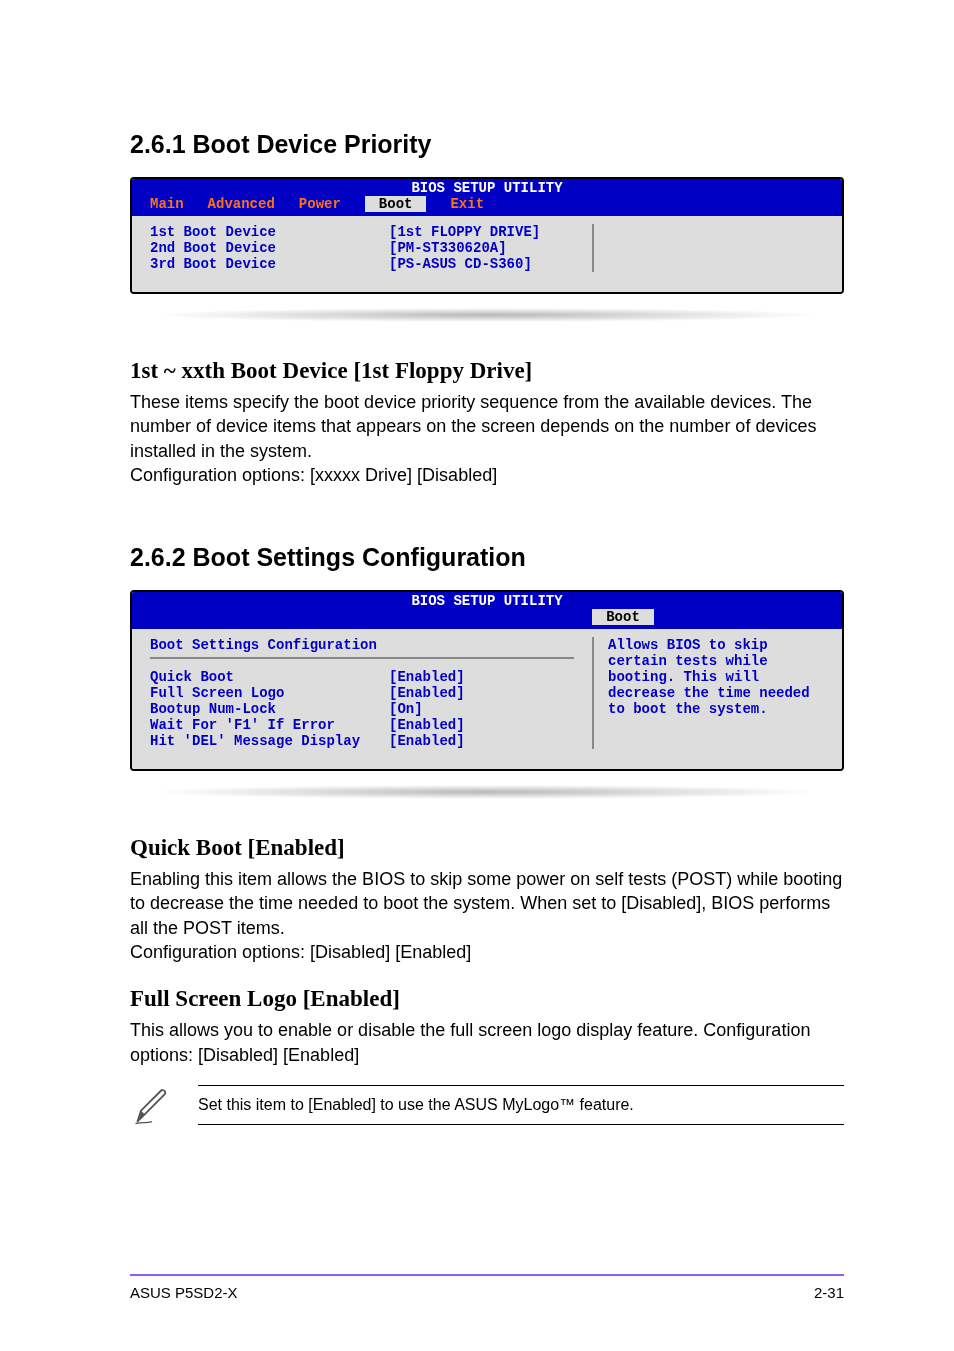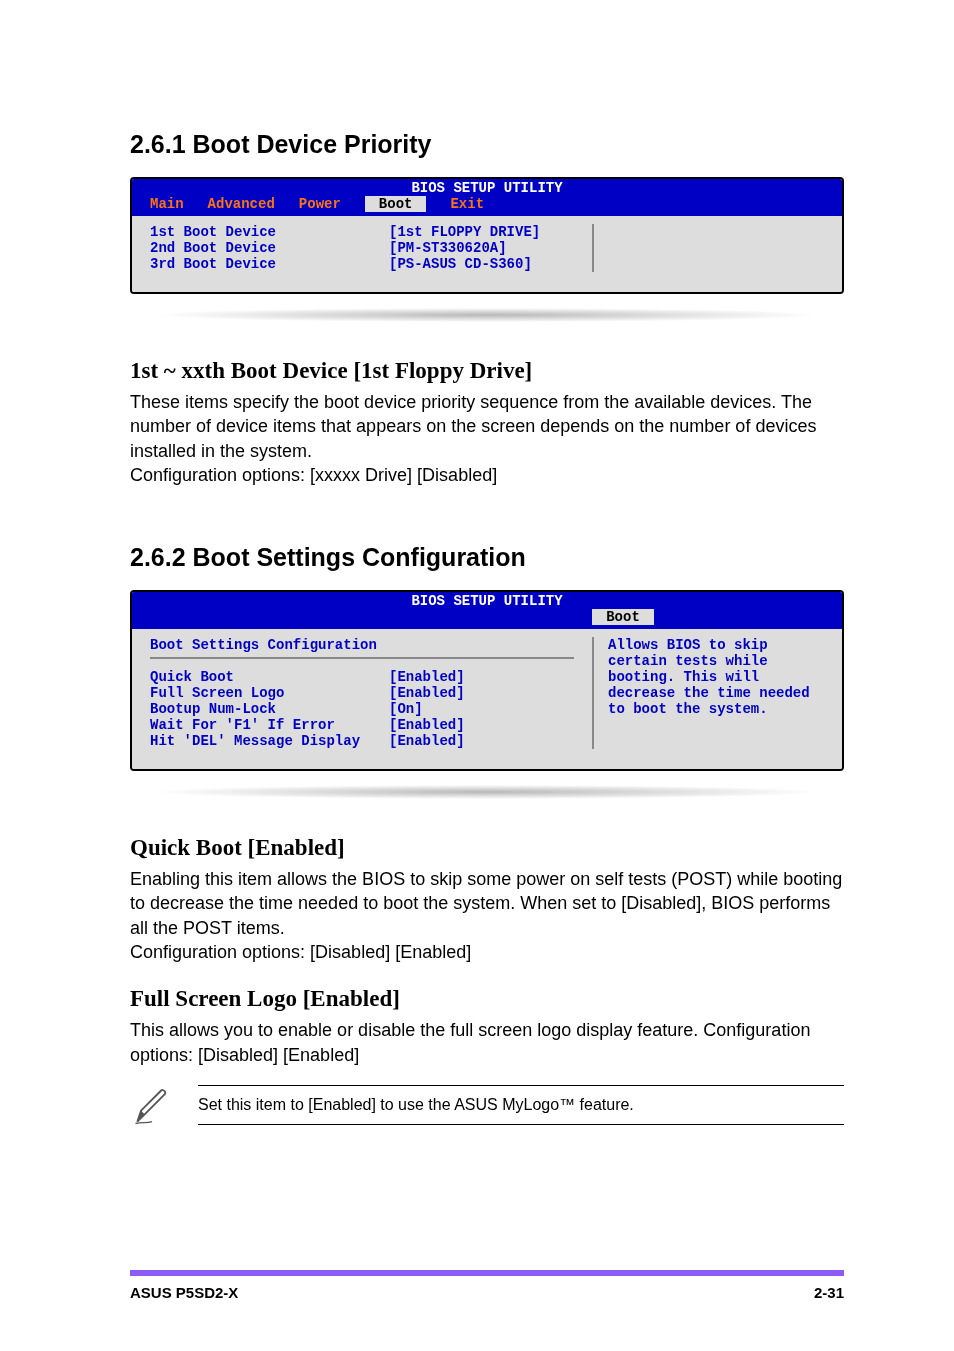--- a/index.html
+++ b/index.html
@@ -115,25 +115,25 @@
     border-bottom: 1px solid #000;
     padding: 10px 0;
     font-size: 16px;
     font-family: Arial, sans-serif;
   }
   .footer {
     position: absolute;
     bottom: 50px;
     left: 130px;
     right: 110px;
-    border-top: 6px solid #8b5cf6;
+    border-top: 2px solid #8b5cf6;
     padding-top: 8px;
     display: flex;
     justify-content: space-between;
-    font-weight: bold;
+    font-weight: normal;
     font-size: 15px;
     font-family: Arial, sans-serif;
     margin-top: 36px;
   }
 </style>
 </head>
 <body>
 
 <div class="section-num">2.6.1   Boot Device Priority</div>
 

